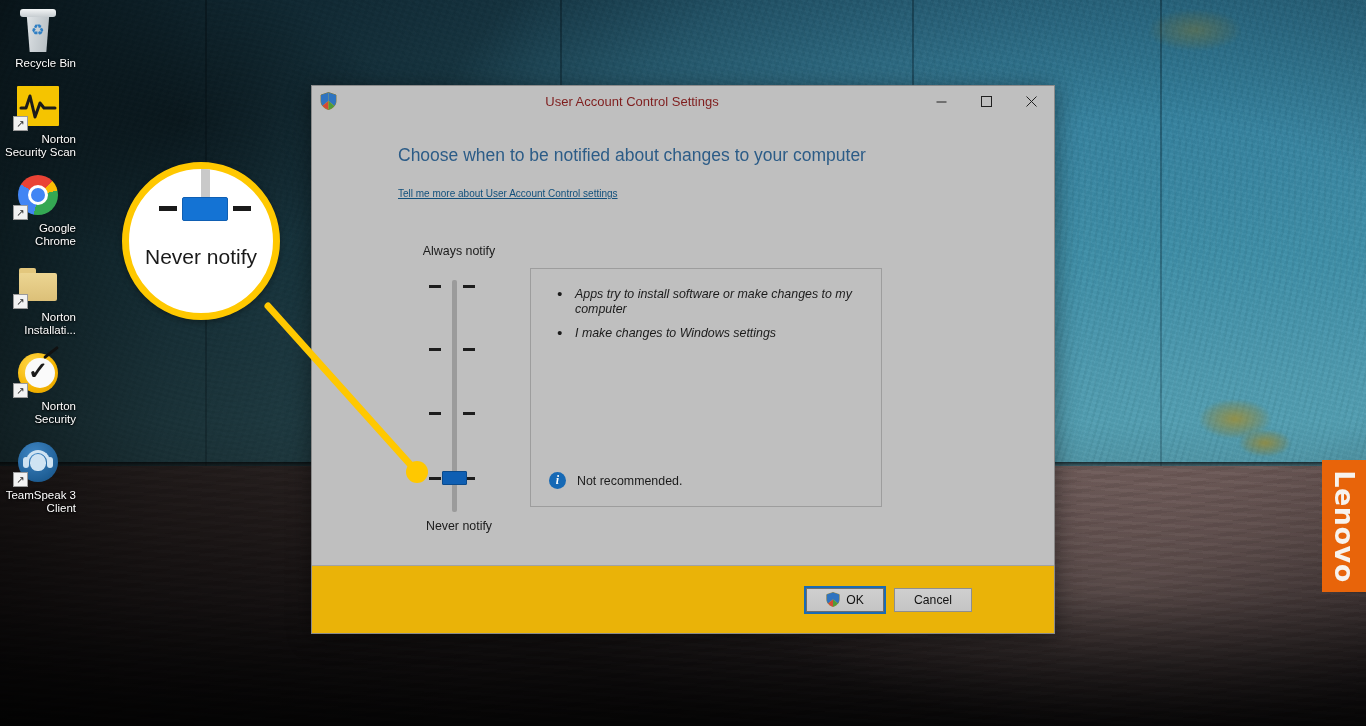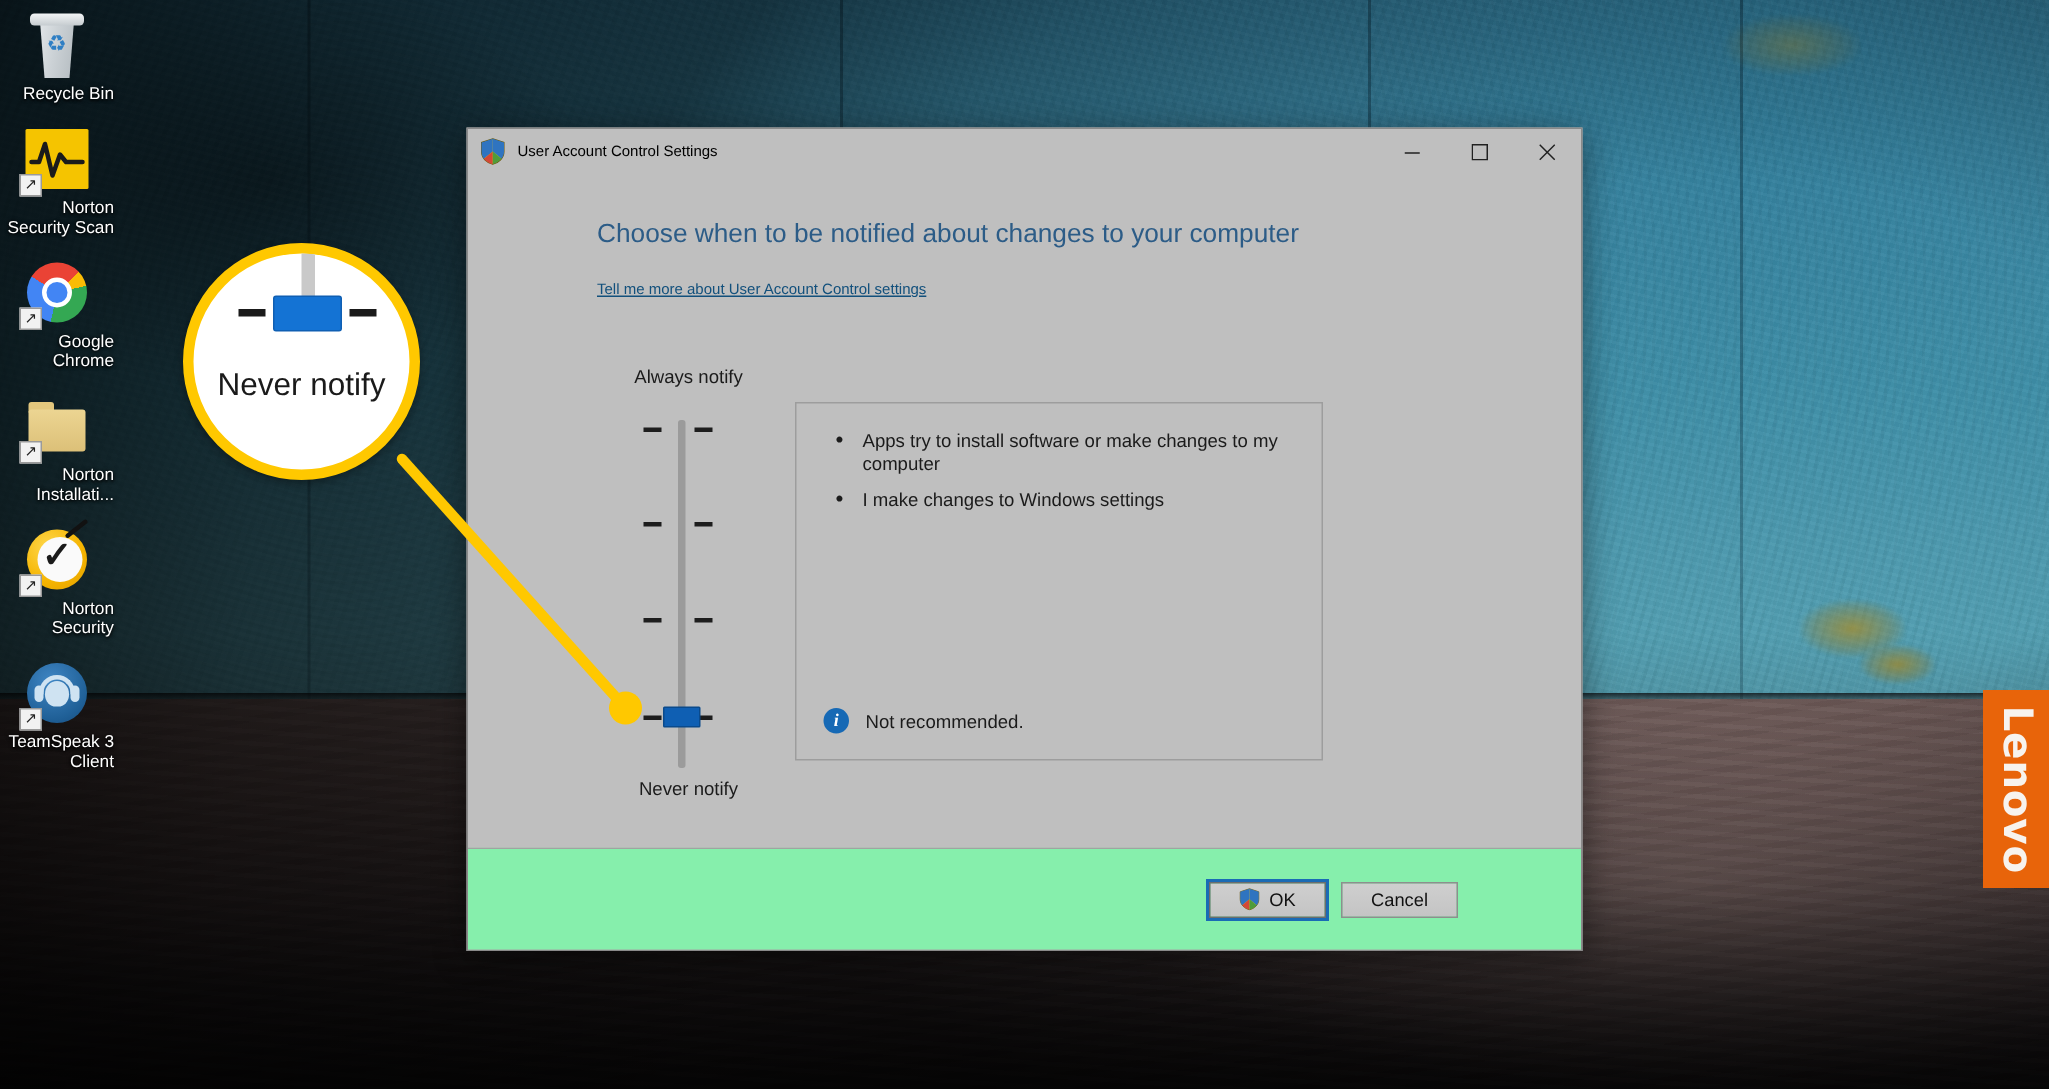--- a/index.html
+++ b/index.html
@@ -200,22 +200,23 @@
     display: flex; flex-direction: column;
   }
   .titlebar {
     height: 30px; flex: 0 0 30px;
     background: #bfbfbf;
     display: flex; align-items: center;
     padding-left: 8px;
   }
   .tb-shield { width: 17px; height: 18px; margin-right: 8px; flex: 0 0 17px; }
   .tb-title {
-    font-size: 10px; color: #000000; flex: 1 1 auto;
+    font-size: 13px; color: #7f1d1d; flex: 1 1 auto;
     font-family: "Liberation Sans", sans-serif;
+    text-align: center;
   }
   .tb-btns { display: flex; height: 30px; }
   .tb-btn {
     width: 45px; height: 30px;
     display: flex; align-items: center; justify-content: center;
     color: #202020;
   }
 
   .dlg-body {
     flex: 1 1 auto; position: relative;
@@ -267,21 +268,21 @@
     position: absolute; left: 218px; top: 152px;
     width: 352px; height: 239px;
     border: 1px solid #9d9d9d;
     background: #bfbfbf;
     padding: 18px 16px 0 18px;
   }
   .info-title {
     font-size: 12.6px; font-weight: bold; color: #141414;
     margin-bottom: 12px;
   }
-  .info-list { list-style: none; }
+  .info-list { list-style: none; font-style: italic; }
   .info-list li {
     position: relative; padding-left: 26px; margin-bottom: 9px;
     font-size: 12.4px; color: #1b1b1b; line-height: 15px;
   }
   .info-list li::before {
     content: "\2022"; position: absolute; left: 8px; top: -1px;
     font-size: 15px; color: #1b1b1b;
   }
   .info-foot {
     position: absolute; left: 18px; bottom: 17px;
@@ -292,21 +293,21 @@
     background: #1669b5; color: #fff;
     font-size: 12px; font-weight: bold; font-style: italic;
     display: flex; align-items: center; justify-content: center;
     margin-right: 11px; font-family: "Liberation Serif", serif;
   }
   .info-foot-text { font-size: 12.4px; color: #1b1b1b; }
 
   
   .dlg-footer {
     flex: 0 0 68px; height: 68px;
-    background: #86efac;
+    background: #eab308;
     border-top: 1px solid #a2a2a2;
     display: flex; align-items: center; justify-content: flex-end;
     padding-right: 82px; gap: 10px;
   }
   .btn {
     height: 24px; min-width: 78px;
     font-size: 12.2px; color: #111;
     background: linear-gradient(180deg,#cfcfcf,#c4c4c4);
     border: 1px solid #8e8e8e;
     display: flex; align-items: center; justify-content: center;

